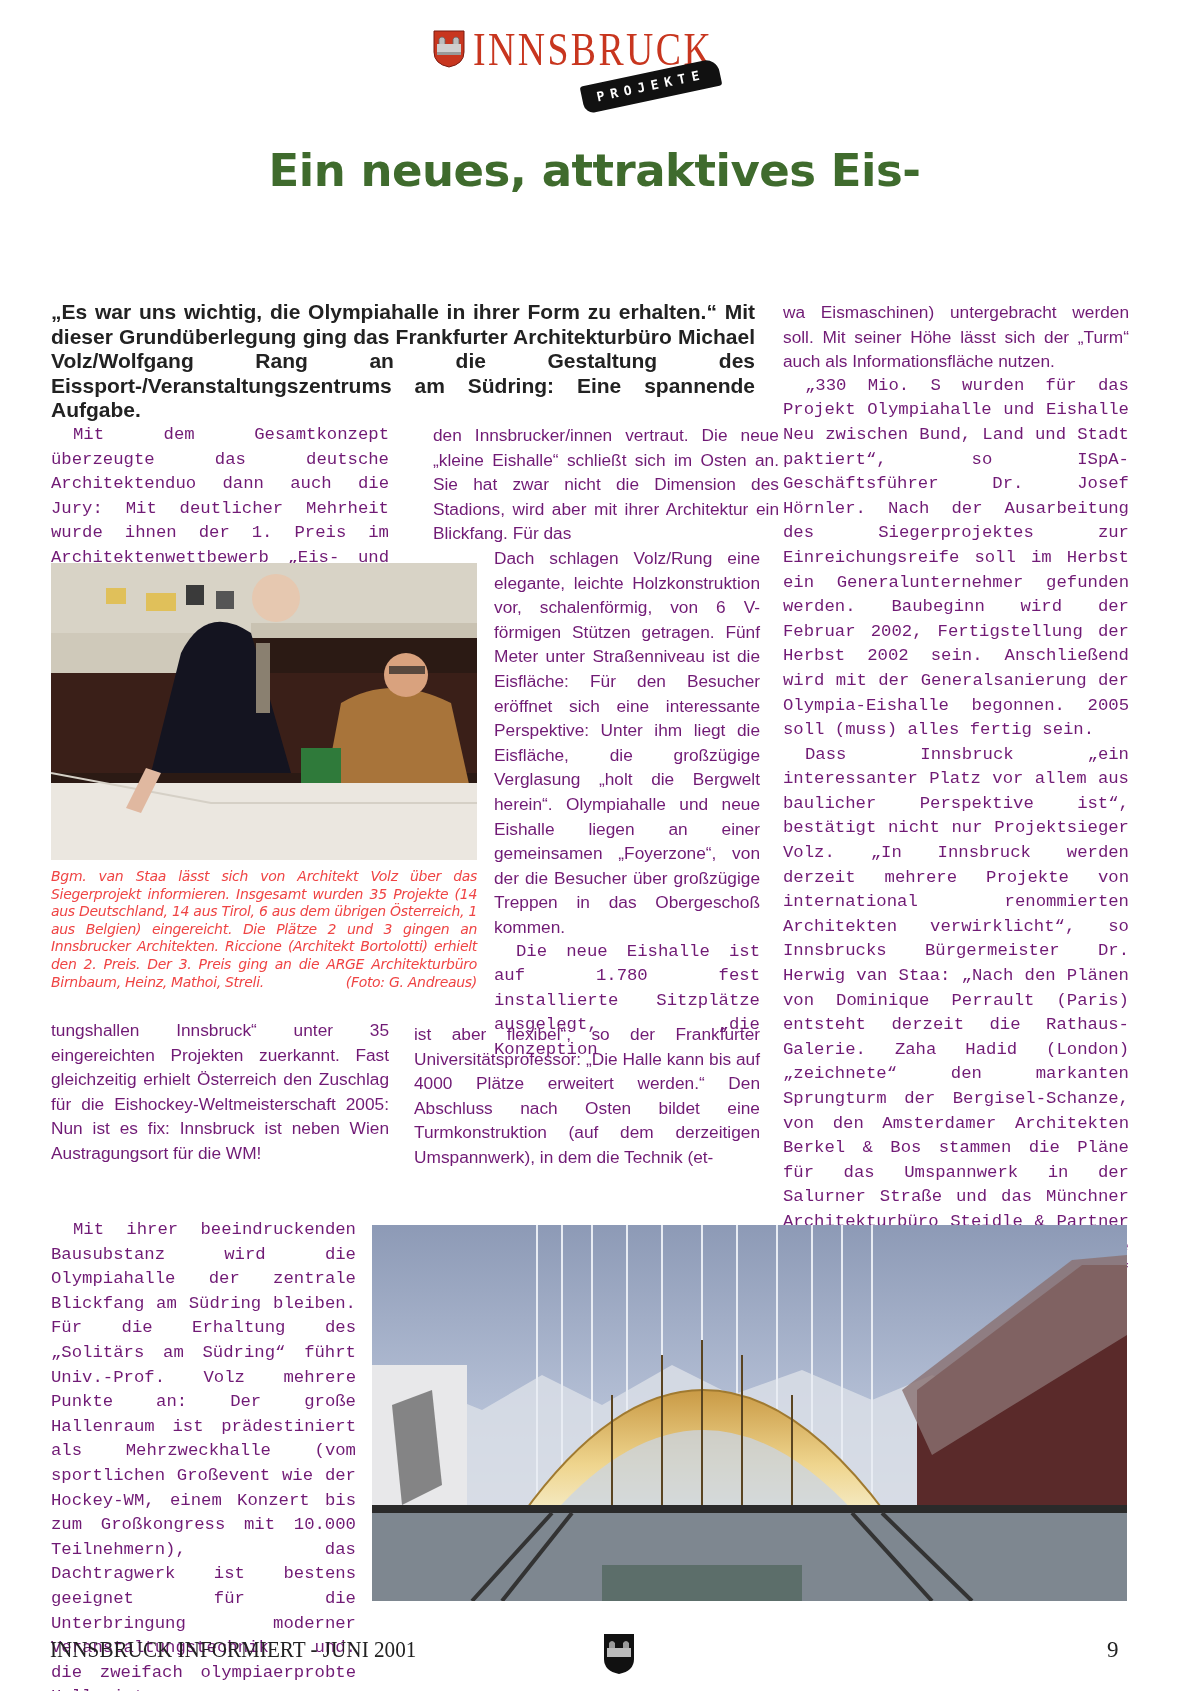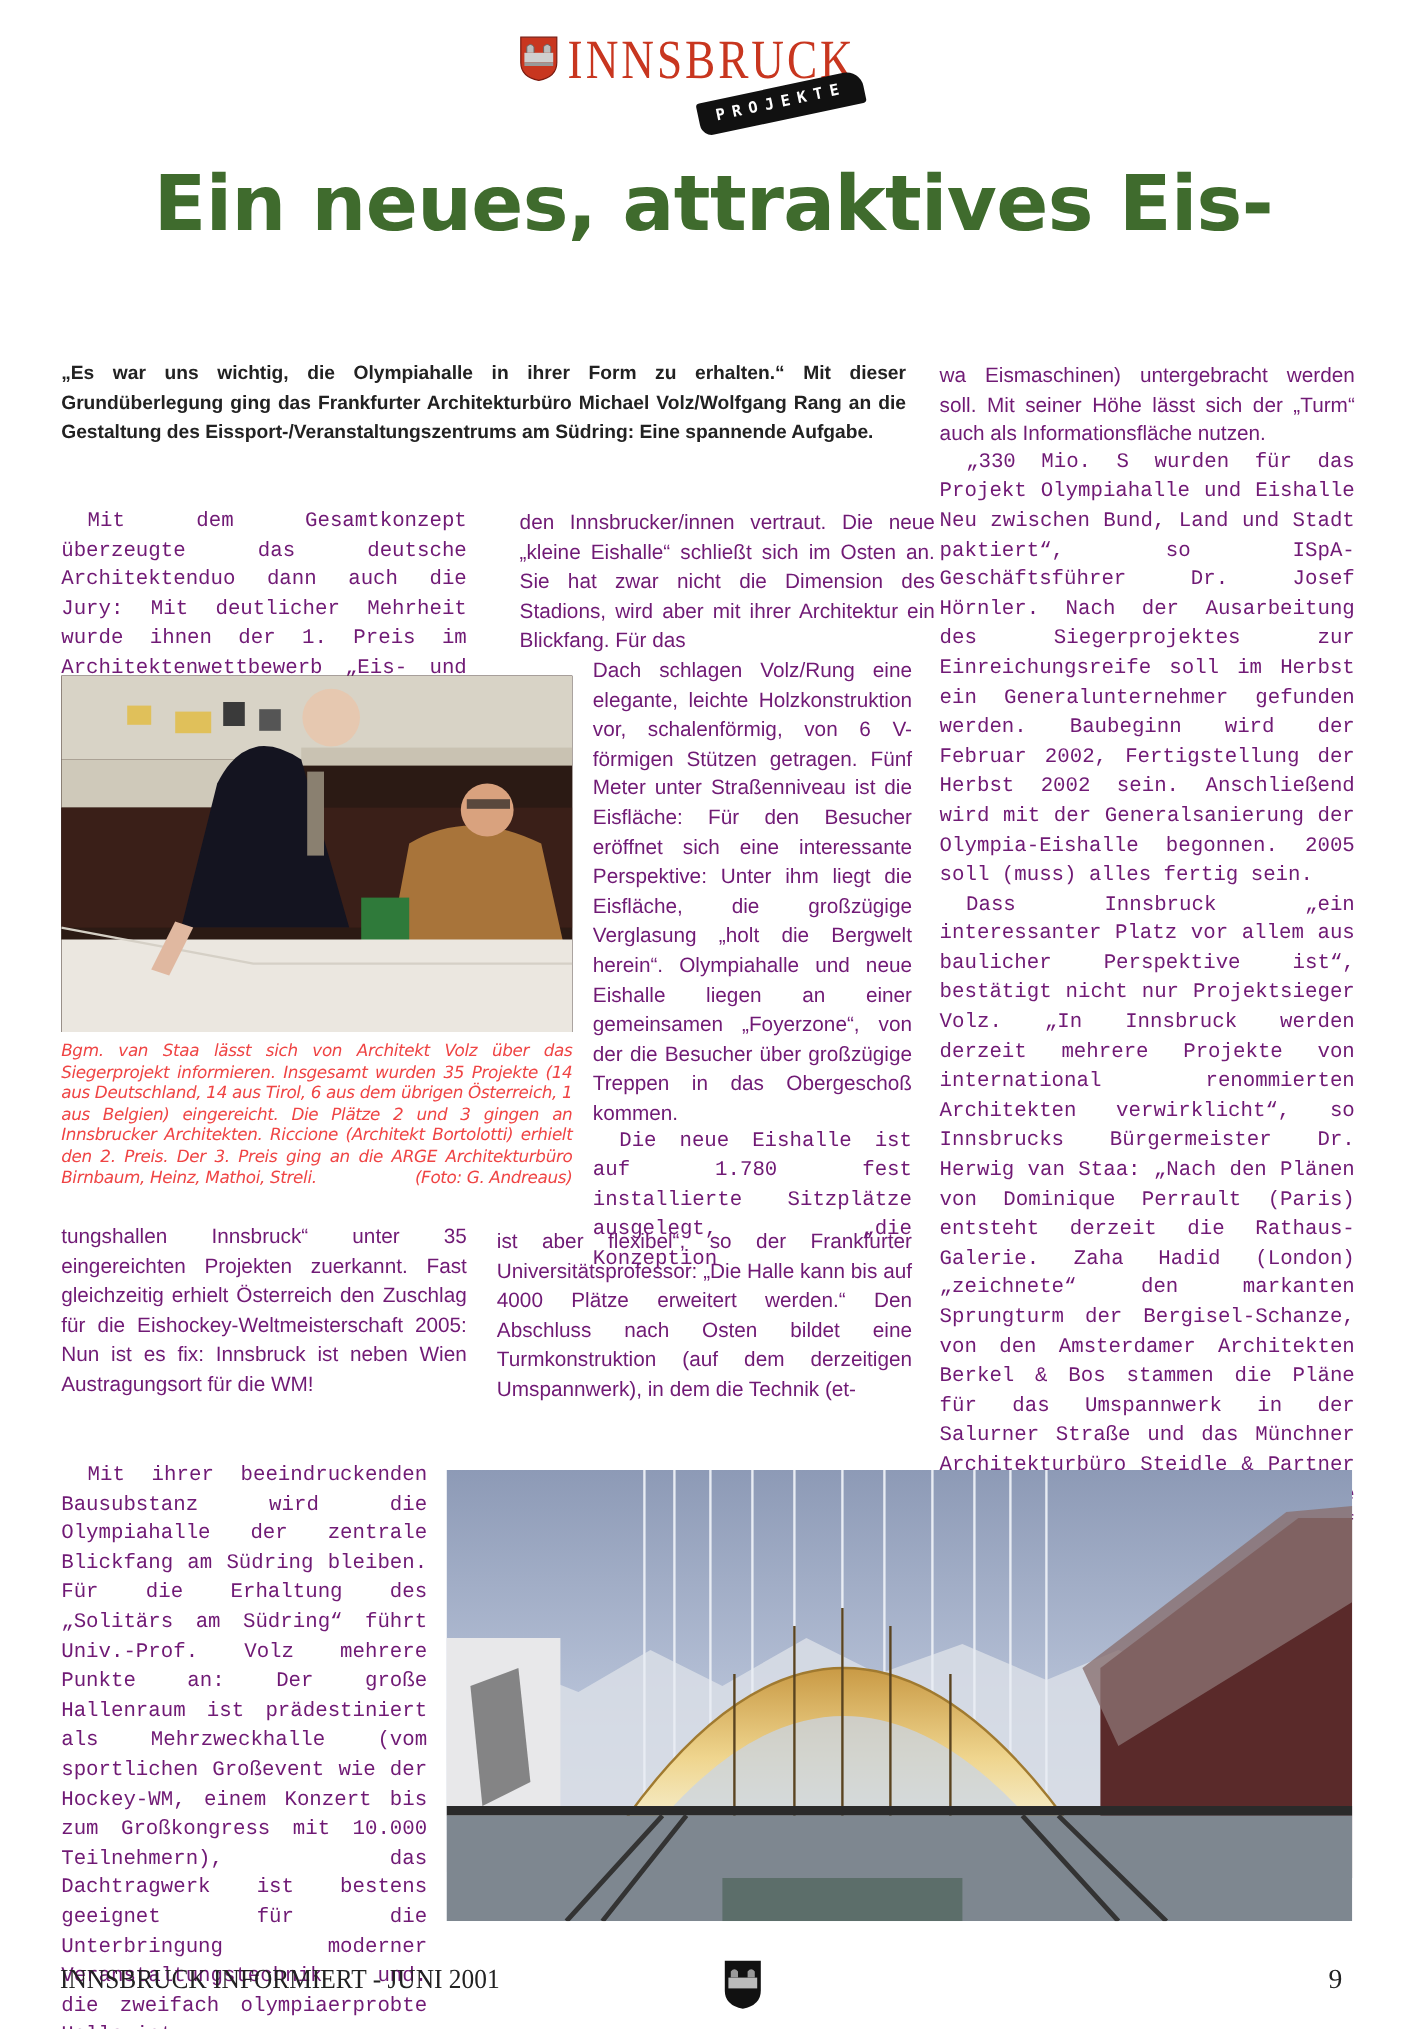--- a/index.html
+++ b/index.html
@@ -6,25 +6,25 @@
   body { width: 1189px; height: 1691px; position: relative; overflow: hidden; font-family: "Liberation Sans", sans-serif; color: #2a2a2a; }
 
   
   .masthead { position: absolute; left: 433px; top: 22px; width: 300px; height: 80px; }
   .crest { position: absolute; left: 0; top: 8px; width: 32px; height: 38px; }
   .mast-title { position: absolute; left: 40px; top: 2px; font-family: "Liberation Serif", serif; font-size: 46px; letter-spacing: 3px; color: #c8361f; line-height: 52px; white-space: nowrap; transform: scaleX(0.82); transform-origin: left top; }
   .mast-tag { position: absolute; left: 148px; top: 50px; width: 140px; height: 28px; background: #111; transform: rotate(-12deg); border-radius: 3px 14px 3px 10px; }
   .mast-tag span { display: block; color: #fff; font-family: "DejaVu Sans Mono", monospace; font-size: 13px; letter-spacing: 6px; text-align: center; line-height: 28px; font-weight: bold; }
 
   
-  .headline { position: absolute; left: 0; top: 138px; width: 1189px; text-align: center; font-family: "DejaVu Sans", sans-serif; font-weight: bold; color: #3f6b2d; font-size: 64px; line-height: 66px; letter-spacing: -0.5px; }
+  .headline { position: absolute; left: 0; top: 138px; width: 1189px; text-align: center; font-family: "DejaVu Sans", sans-serif; font-weight: bold; color: #3f6b2d; font-size: 45px; line-height: 66px; letter-spacing: -0.5px; }
   .headline div { white-space: nowrap; }
 
   
-  .lead { position: absolute; left: 51px; top: 300px; width: 704px; font-weight: bold; font-size: 16px; line-height: 24.5px; text-align: justify; color: #222; }
+  .lead { position: absolute; left: 51px; top: 300px; width: 704px; font-weight: bold; font-size: 21px; line-height: 24.5px; text-align: justify; color: #222; }
 
   
   .col { position: absolute; font-size: 17.3px; line-height: 24.6px; color: #701a75; text-align: justify; }
   .col p { margin: 0; }
   .indent { text-indent: 22px; font-family: Liberation Mono, monospace; }
   .last-line { text-align-last: left; }
 
   .c1a { left: 51px; top: 423px; width: 338px; }
   .c2a { left: 414px; top: 423px; width: 346px; margin-left: 19px; }
   .c2b { left: 494px; top: 546px; width: 266px; }

